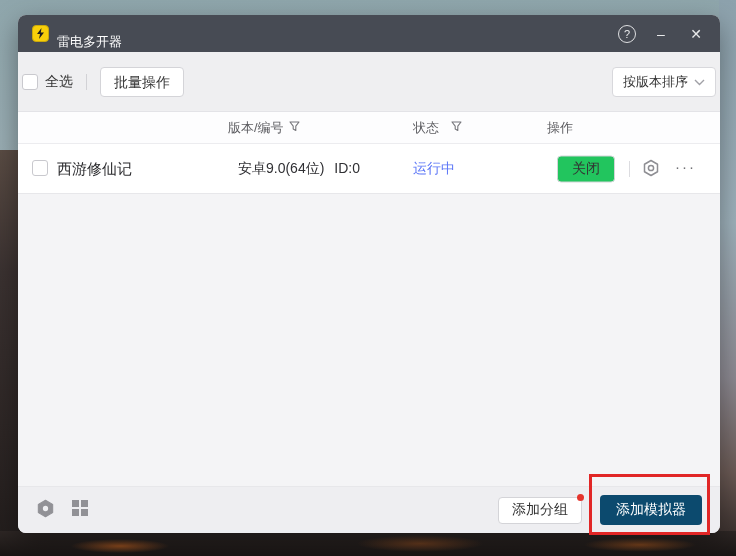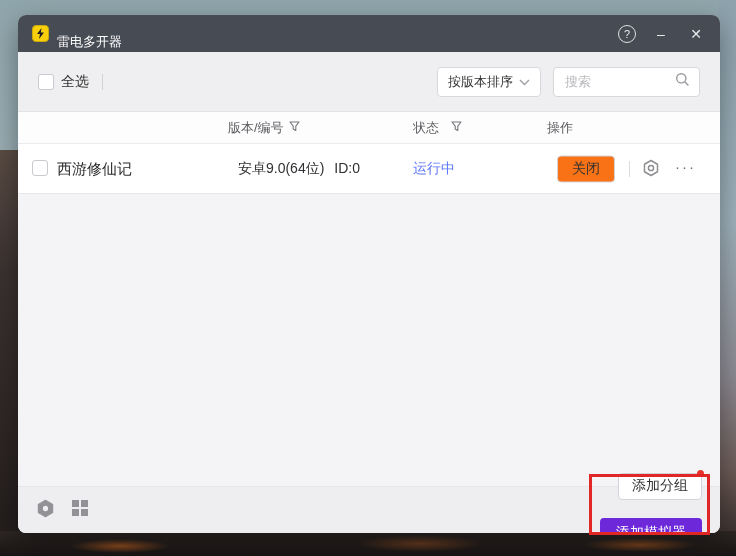--- a/index.html
+++ b/index.html
@@ -28,21 +28,21 @@
   .titlebar { height:37px; flex:0 0 auto; background:#474b54; display:flex; align-items:center; padding:0 14px; }
   .app-icon { width:17px; height:17px; background:#f8cf0a; border:1px solid #caa90b; border-radius:4px;
     display:flex; align-items:center; justify-content:center; margin-right:8px; box-sizing:border-box; }
   .title { color:#ffffff; font-size:13px;margin-top:16px; }
   .controls { margin-left:auto; display:flex; align-items:center; gap:15px; color:#e8e9ea; }
   .help-btn { width:16px; height:16px; border:1.3px solid #dfe0e2; border-radius:50%;
     display:flex; align-items:center; justify-content:center; font-size:11px; cursor:default; }
   .min-btn, .close-btn { font-size:14px; width:20px; text-align:center; line-height:1; }
 
   
-  .toolbar { height:59px; flex:0 0 auto; background:#efeff1; display:flex; align-items:center; padding:0 20px; }
+  .toolbar { height:59px; flex:0 0 auto; background:#efeff1; display:flex; align-items:center; padding:0 4px; }
   .checkbox { width:16px; height:16px; background:#fff; border:1px solid #c9c9ce; border-radius:3px; box-sizing:border-box; }
   .select-all-label { font-size:14px; color:#333; margin-left:7px; }
   .v-divider { width:1px; height:16px; background:#d2d2d6; margin:0 13px; }
   .btn { background:#fff; border:1px solid #d4d4d8; border-radius:4px; font-size:14px; color:#333;
     padding:5px 13px; line-height:18px; }
   .toolbar-right { margin-left:auto; display:flex; gap:12px; }
   .dropdown { width:104px; height:30px; box-sizing:border-box; background:#fff; border:1px solid #d8d8dc; border-radius:4px;
     display:flex; align-items:center; justify-content:space-between; padding:0 10px; font-size:13px; color:#333; }
   .search { width:147px; height:30px; box-sizing:border-box; background:#fff; border:1px solid #d8d8dc; border-radius:4px;
     display:flex; align-items:center; padding:0 9px; }
@@ -56,37 +56,37 @@
   .hcol { position:absolute; top:50%; transform:translateY(-50%); display:flex; align-items:center; gap:5px; }
   .hcol-name { left:39px;margin-top:36px; } .hcol-version { left:210px; } .hcol-status { left:395px;gap:12px; } .hcol-action { left:529px; }
 
   .row { height:49px; flex:0 0 auto; background:#fff; border-bottom:1px solid #e7e7ea; position:relative; }
   .row .checkbox { position:absolute; left:14px; top:16px; }
   .row-name { position:absolute; left:39px; top:50%; transform:translateY(-50%); font-size:15px; color:#2b2b2e; }
   .row-version { position:absolute; left:220px; top:50%; transform:translateY(-50%); font-size:14px; color:#303034;
     display:flex; gap:10px; }
   .row-status { position:absolute; left:395px; top:50%; transform:translateY(-50%); font-size:14px; color:#5b76f7; }
   .row-close-btn { position:absolute; left:539px; top:50%; transform:translateY(-50%); width:58px; height:27px;
-    box-sizing:border-box; background:#f97316; border:1px solid #d4d4d8; border-radius:4px; font-size:14px; color:#333;
+    box-sizing:border-box; background:#22c55e; border:1px solid #d4d4d8; border-radius:4px; font-size:14px; color:#333;
     display:flex; align-items:center; justify-content:center; }
   .row-divider { position:absolute; left:611px; top:17px; width:1px; height:16px; background:#dcdce0; }
   .row-gear { position:absolute; left:624px; top:15px; }
   .row-more { position:absolute; left:657px; top:50%; transform:translateY(-62%); color:#707074; font-size:15px;
     letter-spacing:2px; }
 
   .empty { flex:1 1 auto; background:#f4f4f6; }
 
   
   .footer { height:46px; flex:0 0 auto; background:#eeeef1; border-top:1px solid #e7e7ea;
     display:flex; align-items:center; padding:0 18px; gap:17px; }
-  .footer-right { margin-left:auto; display:flex; align-items:flex-end; gap:18px;flex-direction:column; }
+  .footer-right { margin-left:auto; display:flex; align-items:center; gap:18px; }
   .add-group-btn { position:relative; background:#fff; border:1px solid #d4d4d8; border-radius:4px;
     padding:0 13px; height:27px; font-size:14px; color:#333; display:flex; align-items:center; }
   .badge-dot { position:absolute; right:-3px; top:-4px; width:7px; height:7px; border-radius:50%; background:#e5342c; }
-  .add-emulator-btn { background:#6d28d9; color:#fff; border:none; border-radius:4px; width:102px; height:30px;
+  .add-emulator-btn { background:#0c4a6e; color:#fff; border:none; border-radius:4px; width:102px; height:30px;
     font-size:14px; display:flex; align-items:center; justify-content:center; }
 
   
   .annotation { position:absolute; left:589px; top:474px; width:121px; height:61px; box-sizing:border-box;
     border:3px solid #e12626; z-index:10; pointer-events:none; }
 </style>
 </head>
 <body>
 
 <div class="stage">
@@ -107,38 +107,30 @@
         <span class="help-btn">?</span>
         <span class="min-btn">–</span>
         <span class="close-btn">✕</span>
       </div>
     </div>
 
     <div class="toolbar">
       <span class="checkbox"></span>
       <span class="select-all-label">全选</span>
       <span class="v-divider"></span>
+      <button class="btn">批量操作</button>
       <div class="toolbar-right">
         <div class="dropdown">
           <span>按版本排序</span>
           <span>
             <svg width="11" height="7" viewBox="0 0 11 7">
                 <polyline points="1,1 5.5,5.5 10,1" fill="none" stroke="#a0a0a6" stroke-width="1.4"></polyline>
               </svg>
           </span>
         </div>
-        <div class="search">
-          <input type="text" placeholder="搜索" style="">
-          <span>
-            <svg width="15" height="15" viewBox="0 0 15 15">
-                <circle cx="6.3" cy="6.3" r="4.6" fill="none" stroke="#9a9aa0" stroke-width="1.4"></circle>
-                <line x1="9.8" y1="9.8" x2="13.4" y2="13.4" stroke="#9a9aa0" stroke-width="1.4"></line>
-              </svg>
-          </span>
-        </div>
       </div>
     </div>
 
     <div class="table-header">
       <span class="hcol hcol-name">
         <span>名称</span>
       </span>
       <span class="hcol hcol-version">
         <span>版本/编号</span>
         <span>

